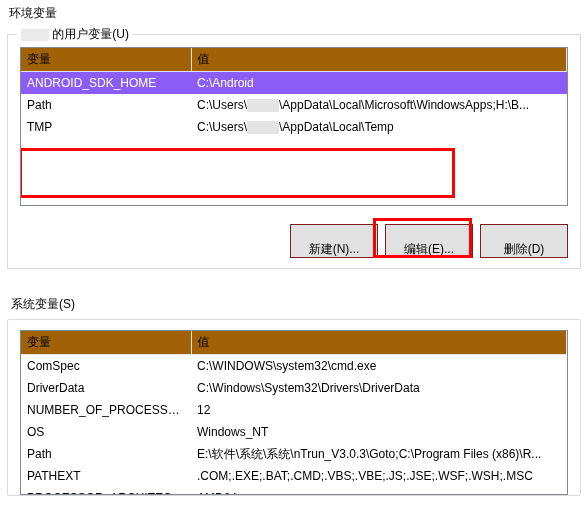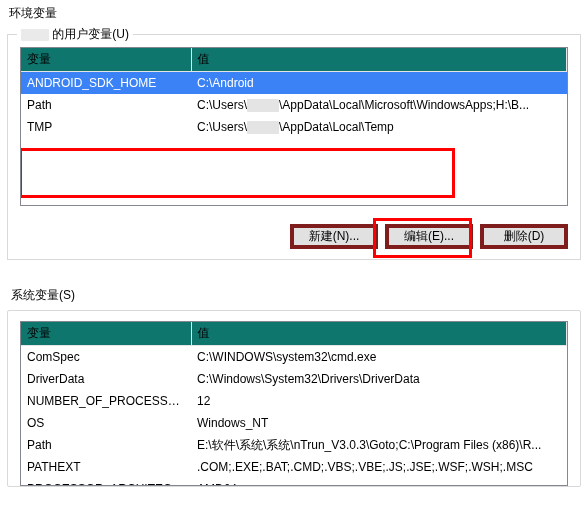--- a/index.html
+++ b/index.html
@@ -57,38 +57,38 @@
   table {
     width: 100%;
     border-collapse: collapse;
     table-layout: fixed;
   }
   thead th {
     text-align: left;
     font-weight: normal;
     font-size: 12px;
     padding: 3px 6px;
-    background: #0f766e;
+    background: #a16207;
     border-bottom: 1px solid #e5e5e5;
     border-right: 1px solid #e5e5e5;
     white-space: nowrap;
     overflow: hidden;
     text-overflow: ellipsis;
   }
   tbody td {
     padding: 2px 6px;
     font-size: 12px;
     white-space: nowrap;
     overflow: hidden;
     text-overflow: ellipsis;
     color: #000;
     line-height: 18px;
   }
   tr.selected td {
-    background: #3b82f6;
+    background: #8b5cf6;
     color: #fff;
   }
   .inline-redact {
     display: inline-block;
     width: 32px;
     height: 13px;
     background: #e4e4e4;
     vertical-align: -3px;
     border-radius: 1px;
   }
@@ -97,23 +97,23 @@
     justify-content: flex-end;
     gap: 7px;
     margin-top: 18px;
   }
   button.winbtn {
     min-width: 88px;
     height: 25px;
     font-family: inherit;
     font-size: 12px;
     background: #e1e1e1;
-    border: 4px solid #7f1d1d;
+    border: 1px solid #7f1d1d;
     cursor: pointer;
-    padding: 0 10px;
+    padding: 16px 10px;
   }
 
   
   .red-box {
     position: absolute;
     border: 3px solid #ff0000;
     pointer-events: none;
     z-index: 5;
   }
   .sys-title {

